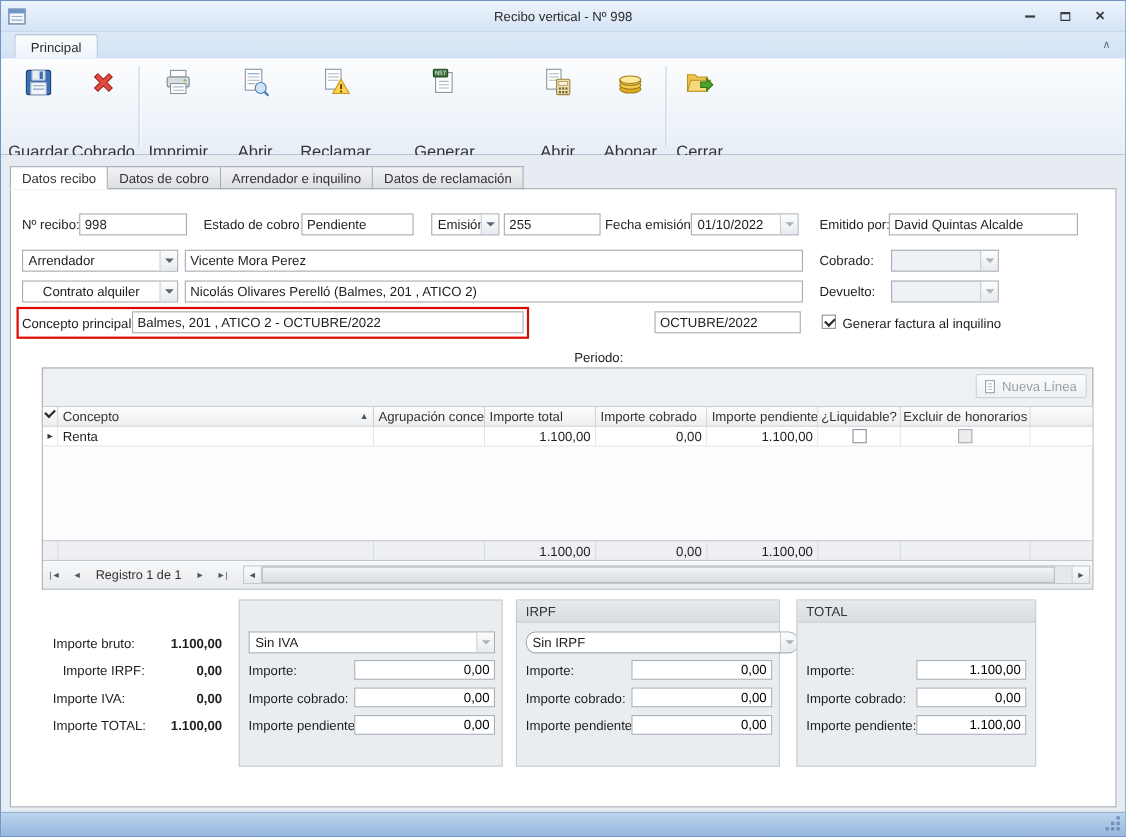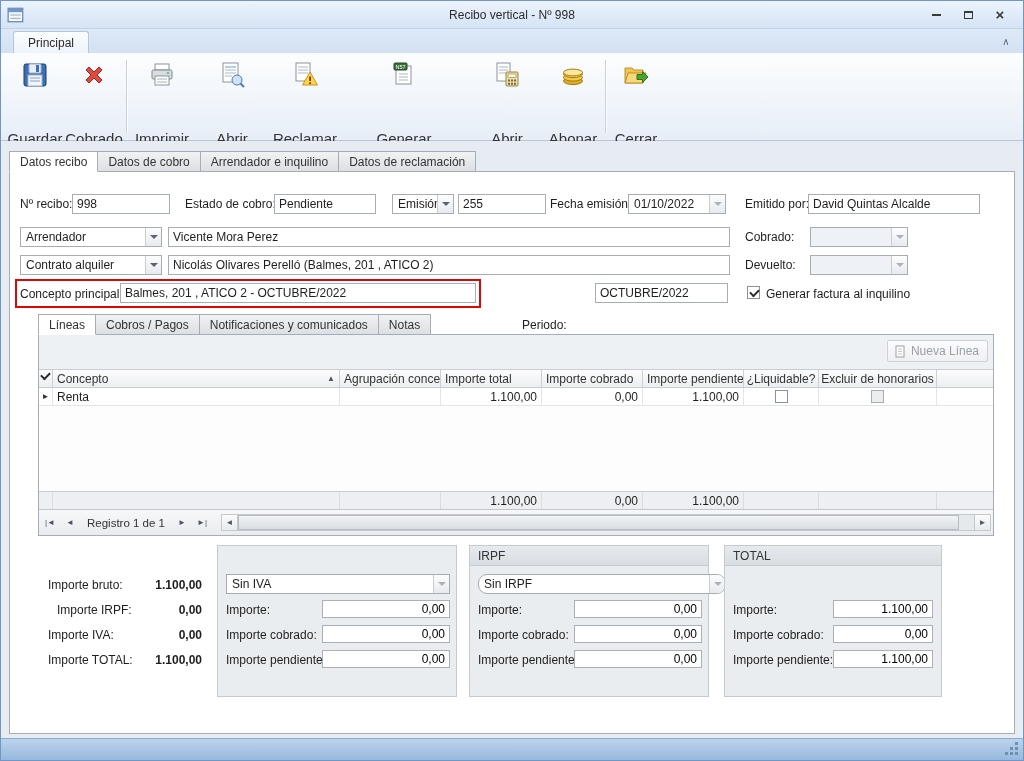--- a/index.html
+++ b/index.html
@@ -296,21 +296,21 @@
       </div>
       <input class="tb" style="left: 158px; top: 55px; width: 562px;" value="Vicente Mora Perez">
       <div class="lbl" style="left:735px; top:55px;">Cobrado:</div>
       <div class="combo disabled" style="left:800px; top:55px; width:98px;">
         <span class="txt"></span>
         <div class="arrowbox">
             <span class="tri-down"></span>
           </div>
       </div>
 
-      <div class="combo" style="left:10px; top:83px; width:142px;">
+      <div class="combo" style="left:10px; top:83px; width:142px;text-align:center;">
         <span class="txt">Contrato alquiler</span>
         <div class="arrowbox">
             <span class="tri-down"></span>
           </div>
       </div>
       <input class="tb" style="left: 158px; top: 83px; width: 562px;" value="Nicolás Olivares Perelló (Balmes, 201 , ATICO 2)">
       <div class="lbl" style="left:735px; top:83px;">Devuelto:</div>
       <div class="combo disabled" style="left:800px; top:83px; width:98px;">
         <span class="txt"></span>
         <div class="arrowbox">
@@ -319,26 +319,20 @@
       </div>
 
       <div class="red-hl" style="left:5px; top:107px; width:466px; height:29px;"></div>
       <div class="lbl" style="left:10px; top:112px;">Concepto principal:</div>
       <input class="tb" style="left: 110px; top: 111px; width: 356px;" value="Balmes, 201 , ATICO 2 - OCTUBRE/2022">
       <div class="lbl" style="left:512px; top:127px;margin-top:16px;">Periodo:</div>
       <input class="tb" style="left: 585px; top: 111px; width: 133px;" value="OCTUBRE/2022">
       <div class="checkbox checked" style="left:737px; top:114px;"></div>
       <div class="lbl" style="left:756px; top:112px;">Generar factura al inquilino</div>
 
-      <div class="tabstrip" style="left:28px; top:142px;">
-        <div class="tab active">Líneas</div>
-        <div class="tab">Cobros / Pagos</div>
-        <div class="tab">Notificaciones y comunicados</div>
-        <div class="tab">Notas</div>
-      </div>
 
       <div class="inner-panel">
         <div class="newline-btn">
           <svg width="14" height="15" viewBox="0 0 14 15">
             <rect x="3" y="2" width="8" height="11" fill="#fff" stroke="#9aa1a8"></rect>
             <line x1="5" y1="5" x2="9" y2="5" stroke="#c0c6cc"></line>
             <line x1="5" y1="7.5" x2="9" y2="7.5" stroke="#c0c6cc"></line>
             <line x1="5" y1="10" x2="9" y2="10" stroke="#c0c6cc"></line>
           </svg>
           <span>Nueva Línea</span>

